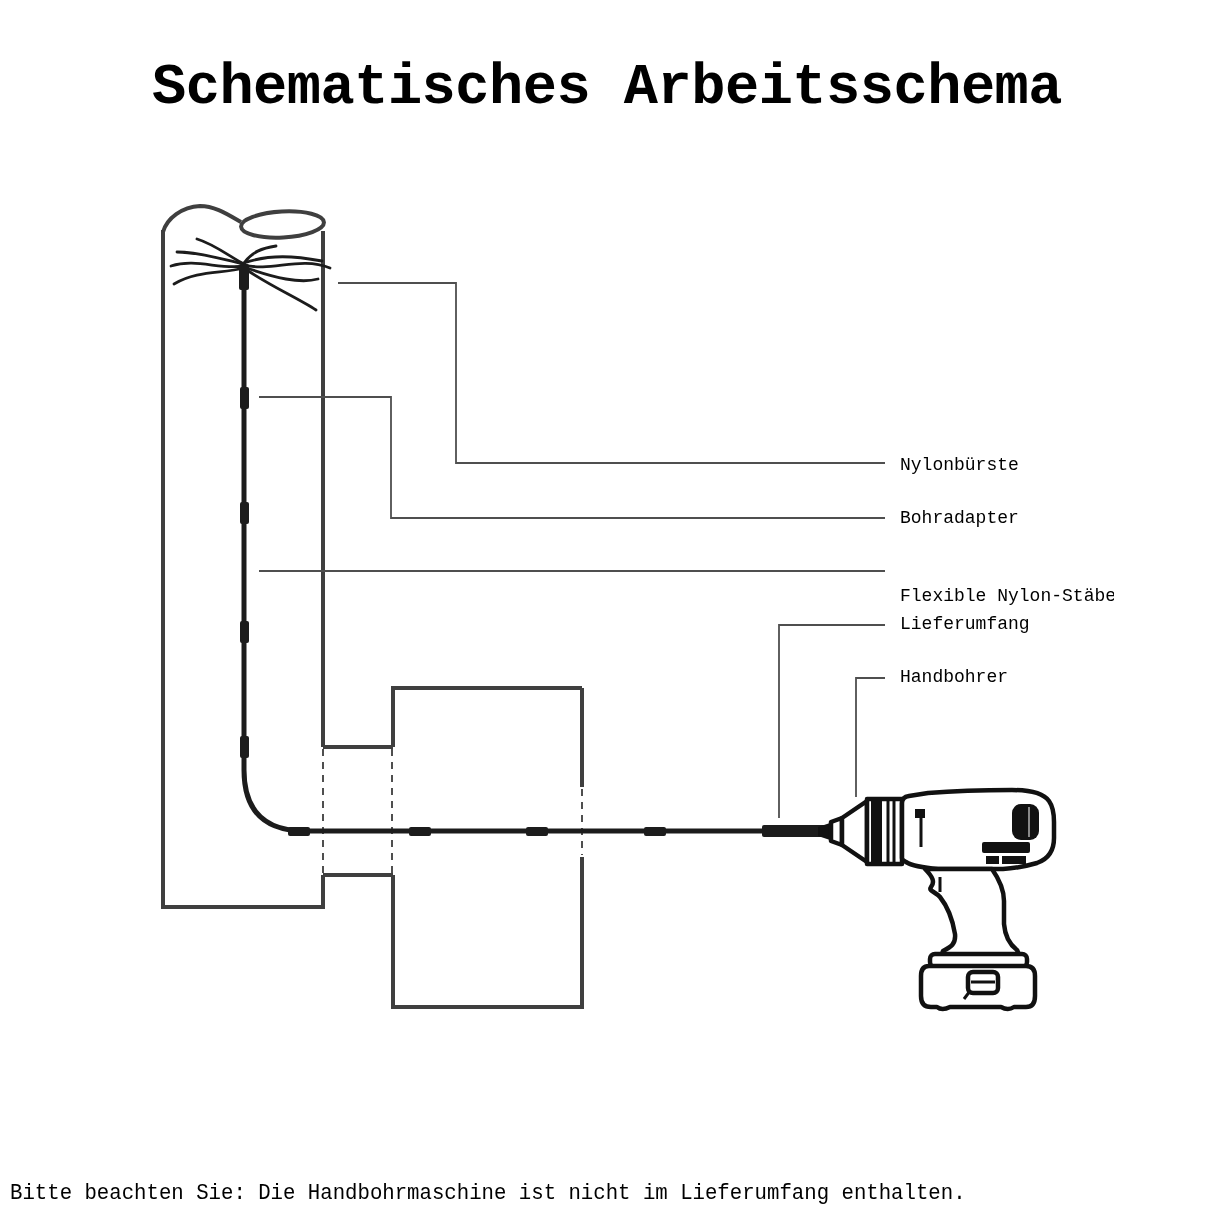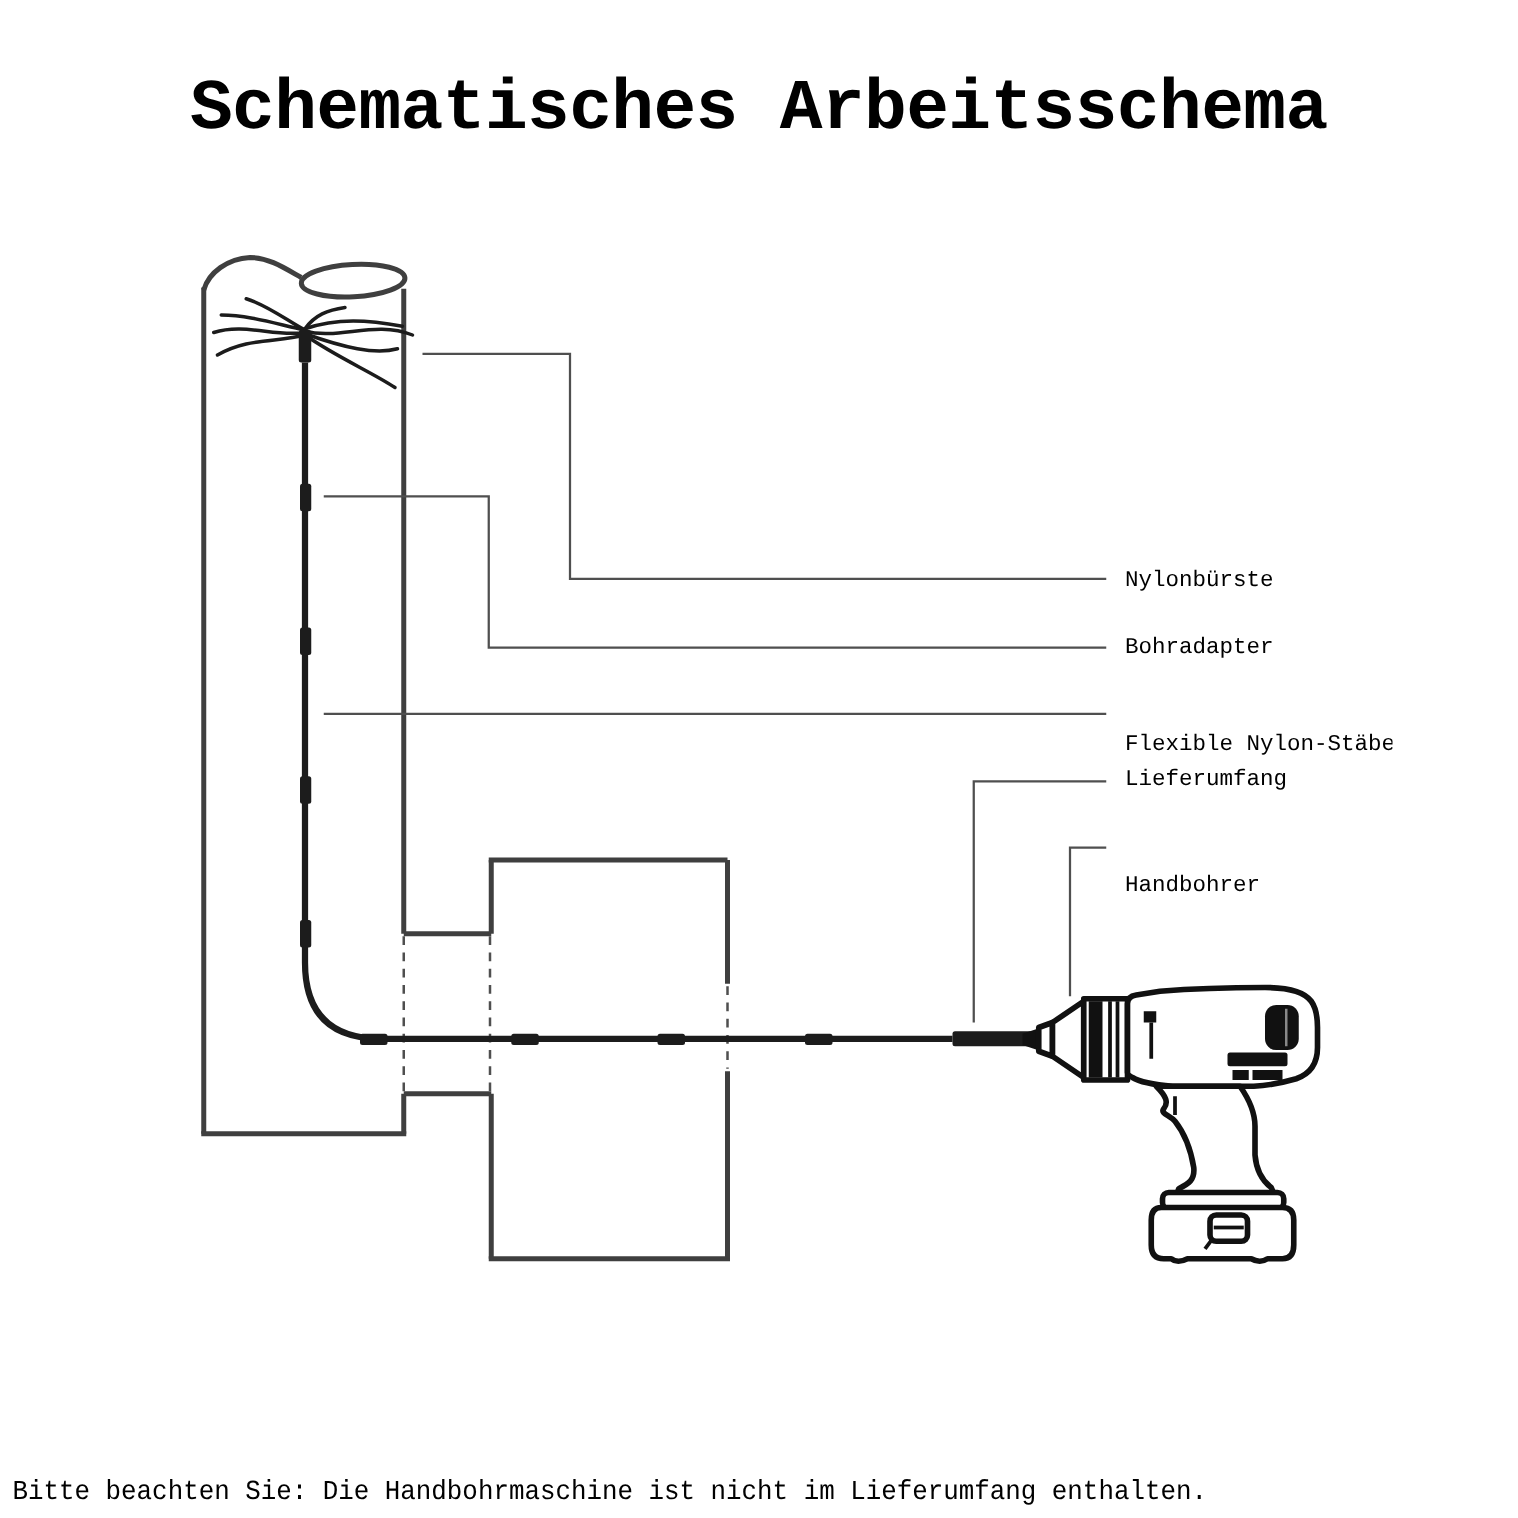--- a/index.html
+++ b/index.html
@@ -15,21 +15,21 @@
   .wall{stroke:var(--wall);stroke-width:4;fill:none;}
   .wall-dash{stroke:var(--leader);stroke-width:2;fill:none;stroke-dasharray:7 6;}
   .leader{stroke:var(--leader);stroke-width:1.8;fill:none;}
   .rod{stroke:var(--rod);stroke-width:5;fill:none;}
   .rod-fill{fill:var(--rod);stroke:none;}
   .bristle{stroke:var(--rod);stroke-width:2.8;fill:none;stroke-linecap:round;}
   .drill-line{stroke:var(--drill);stroke-width:4.5;fill:#ffffff;stroke-linejoin:round;}
   .drill-thin{stroke:var(--drill);stroke-width:3;fill:none;}
   .drill-fill{fill:var(--drill);stroke:none;}
   .part-label{position:absolute;left:900px;font-size:18px;line-height:26px;color:var(--ink);white-space:nowrap;}
-  .lbl-0{top:452px;} .lbl-1{top:505px;} .lbl-2{top:583px;} .lbl-3{top:611px;} .lbl-4{top:696px;}
+  .lbl-0{top:452px;} .lbl-1{top:505px;} .lbl-2{top:583px;} .lbl-3{top:611px;} .lbl-4{top:664px;}
   .footnote{position:absolute;left:10px;top:1181px;font-size:22px;color:var(--ink);
             white-space:nowrap;transform:scaleX(0.94);transform-origin:left center;}
 </style>
 </head>
 <body>
 
 <div class="canvas">
 
   <h1 class="title">Schematisches Arbeitsschema</h1>
 

